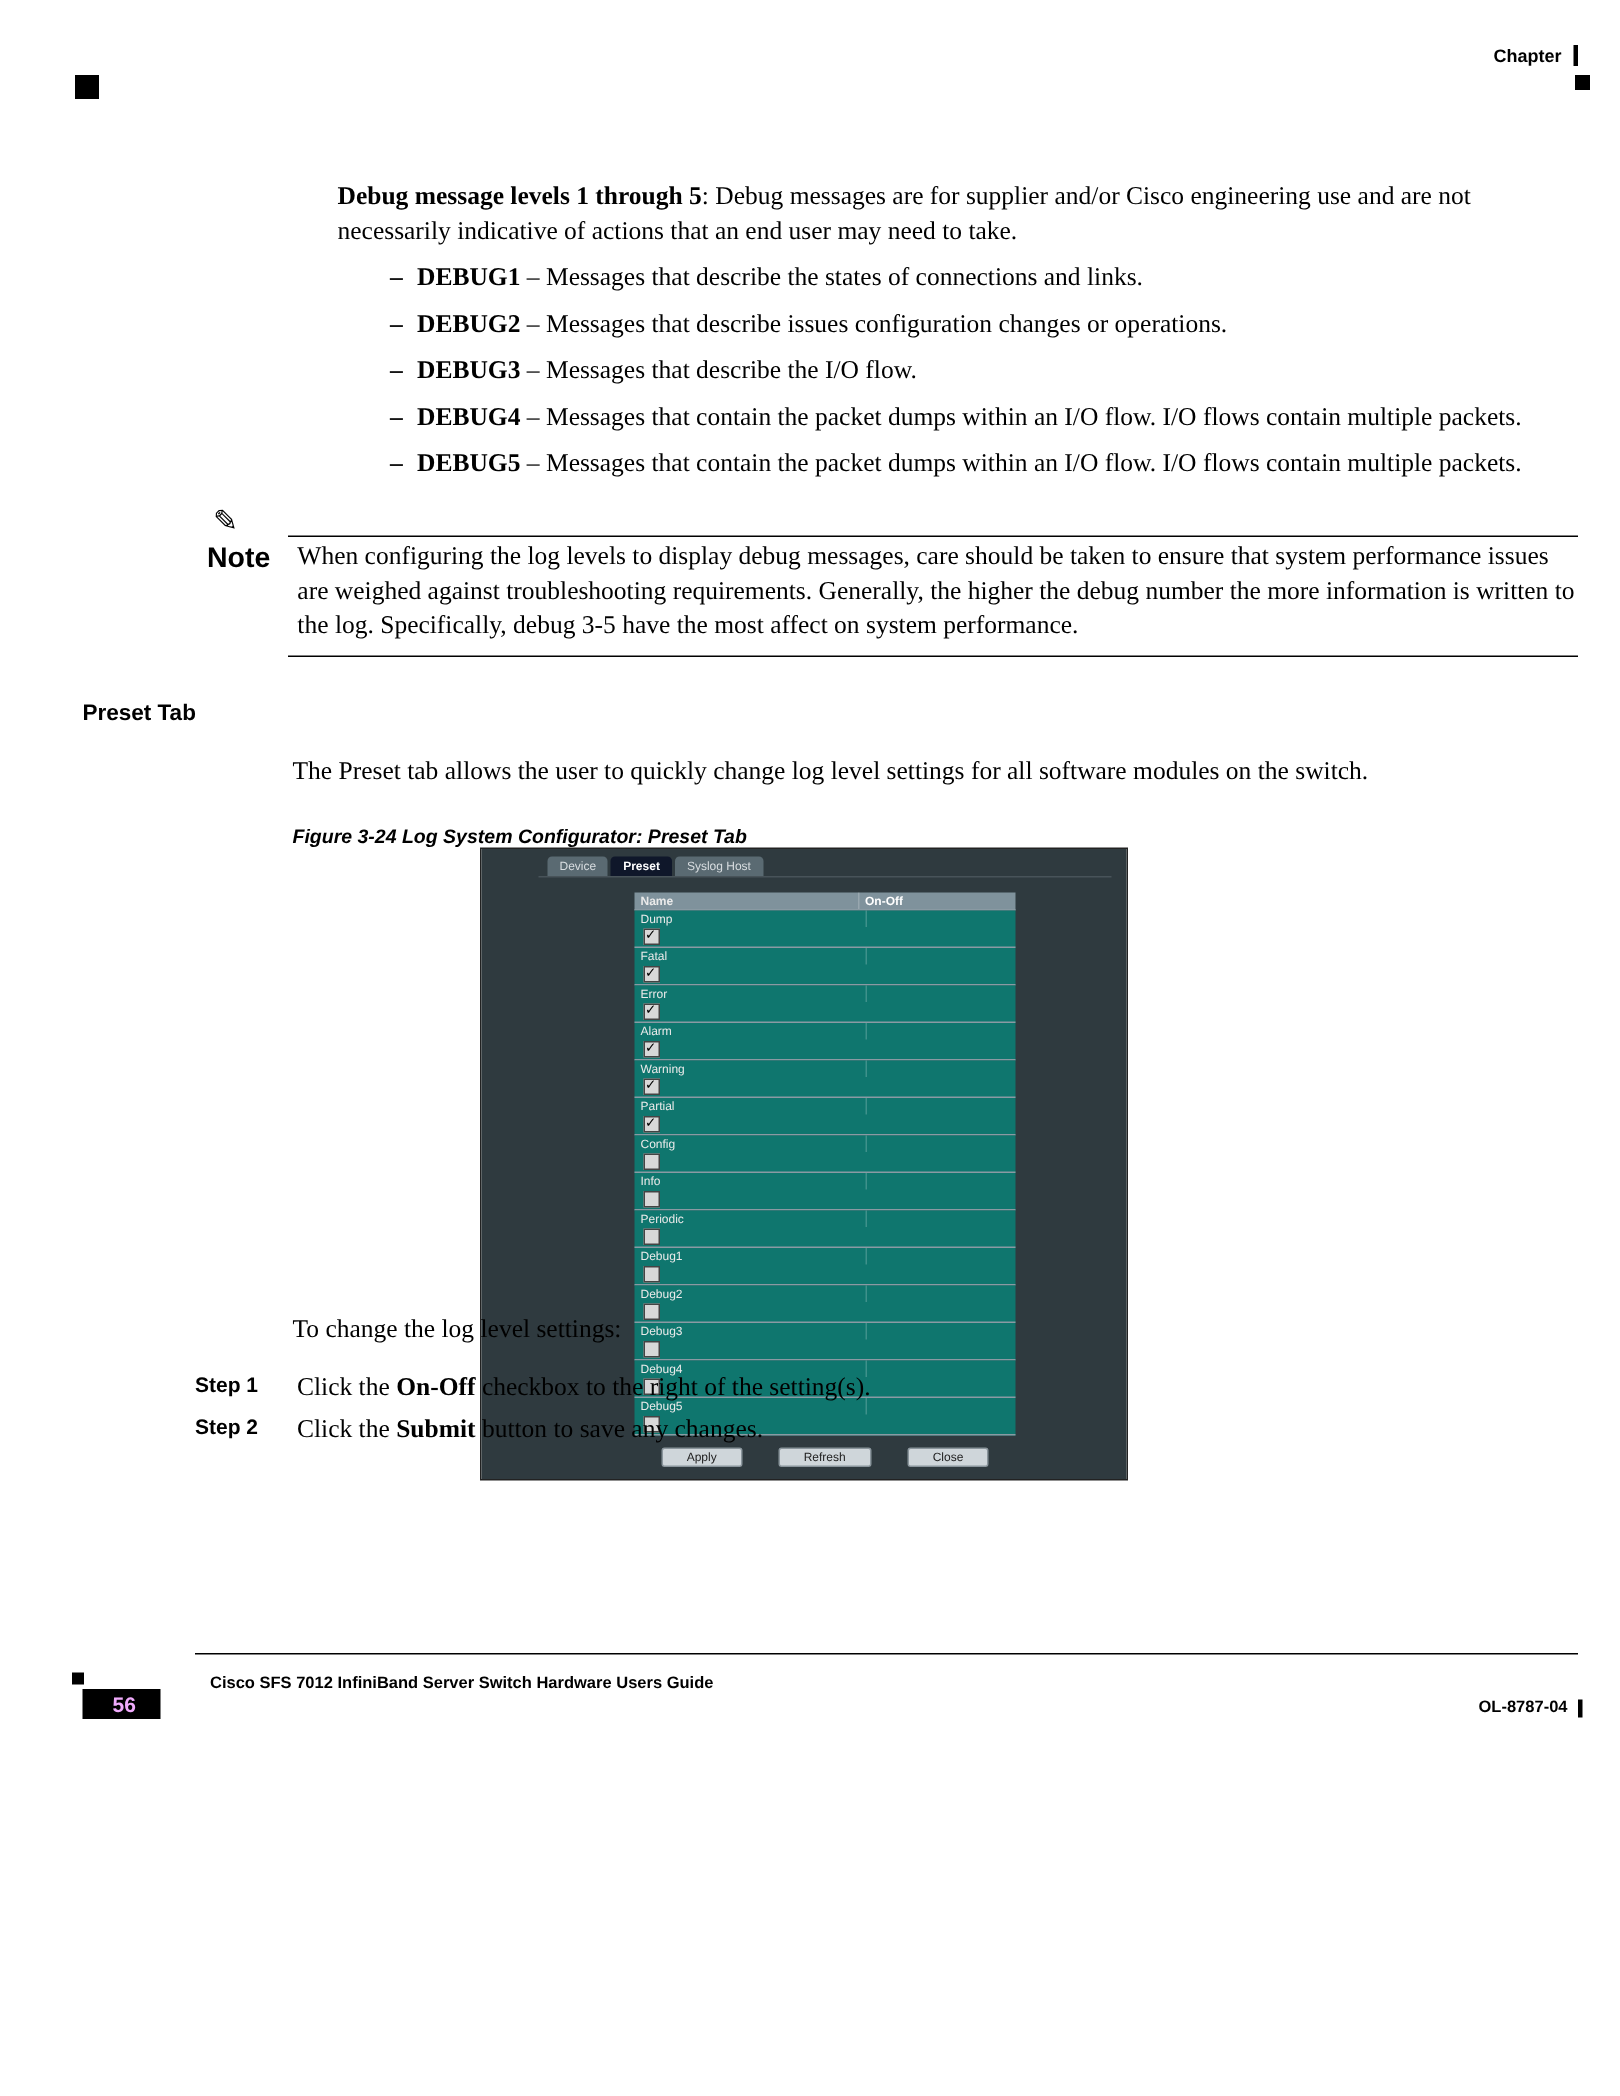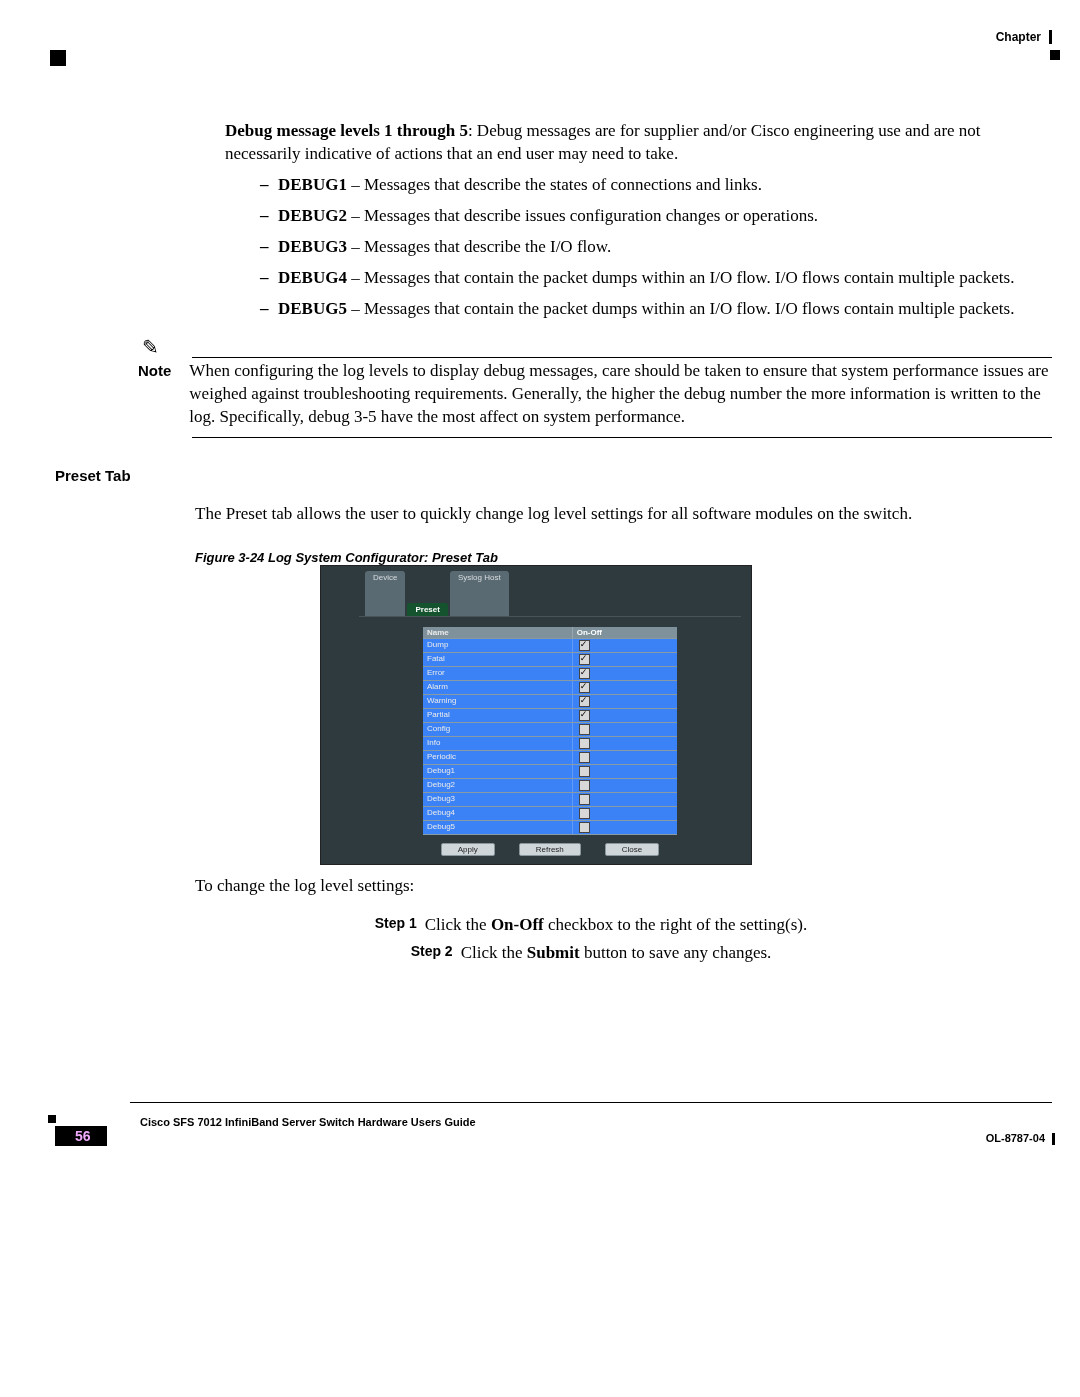--- a/index.html
+++ b/index.html
@@ -90,21 +90,21 @@
     margin: 22px 0 2px 62px;
   }
   .note-row {
     display: flex;
     gap: 18px;
     margin-left: 8px;
   }
   .note-label {
     font-family: Arial, Helvetica, sans-serif;
     font-weight: bold;
-    font-size: 15px;
+    font-size: 19px;
     padding-top: 2px;
     flex: 0 0 auto;
   }
   .note-text {
     line-height: 1.35;
     flex: 1;
   }
   .note-rule2 {
     border: 0;
     border-top: 1px solid #000;
@@ -182,41 +182,41 @@
     padding: 5px 0 0 16px;
   }
   .tab {
     background: #5a6a72;
     color: #d8dde0;
     padding: 2px 8px;
     font-size: 8px;
     border-top-left-radius: 3px;
     border-top-right-radius: 3px;
   }
-  .tab.active { background: #14532d; color: #ffffff; font-weight: bold; margin-top: 32px; }
+  .tab.active { background: #0f172a; color: #ffffff; font-weight: bold; }
   .tabsep {
     border: 0;
     border-top: 1px solid #6d7a82;
     margin: 0 10px;
     opacity: .4;
   }
   .grid {
     margin: 10px auto 4px auto;
     width: 254px;
   }
   .grid-h, .grid-r {
     display: flex;
     border-bottom: 1px solid #8a9aa3;
   }
   .grid-h { background: #7f929c; color: #fff; font-weight: bold; }
   .grid-h .c, .grid-r .c {
     padding: 1px 4px;
     font-size: 8px;
   }
-  .grid-r { background: #3b82f6; }
+  .grid-r { background: #0f766e; flex-direction: column; }
   .c1 { width: 146px; border-right: 1px solid rgba(255,255,255,.2); color:#eaeaea;}
   .c2 { width: 100px; display:flex; align-items:center;}
   .cb {
     width: 9px;
     height: 9px;
     border: 1px solid #444;
     background: #d8d8d8;
     display: inline-block;
     position: relative;
     margin-left: 2px;
@@ -252,22 +252,22 @@
     top: 876px;
   }
   .steps {
     position: absolute;
     left: 130px;
     right: 28px;
     top: 915px;
   }
   .step-row {
     display: flex;
+    gap: 18px;
     margin-bottom: 8px;
-    justify-content: center;
   }
   .step-label {
     font-family: Arial, Helvetica, sans-serif;
     font-weight: bold;
     font-size: 14px;
     width: 50px;
     flex: 0 0 auto;
   }
 
   

